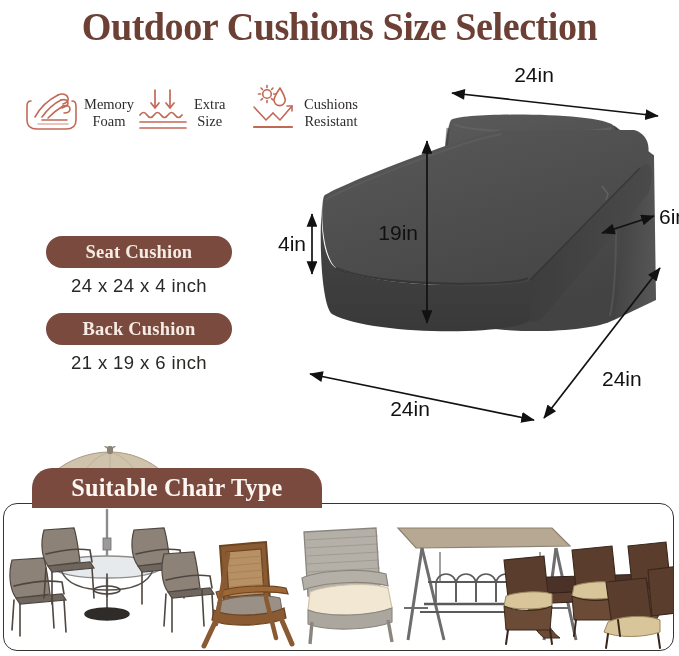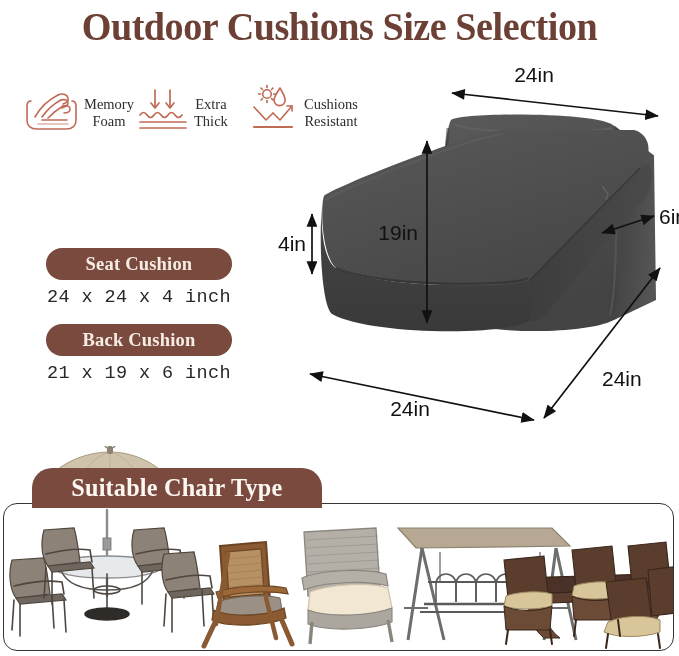--- a/index.html
+++ b/index.html
@@ -60,42 +60,42 @@
     font-family: "Liberation Serif", serif;
     font-size: 14.5px;
     line-height: 17px;
     color: #2f2c2b;
     white-space: pre-line;
   }
 
   
   .badges {
     position: absolute;
-    top: 248px;
+    top: 236px;
     left: 30px;
     width: 218px;
   }
   .badge {
     background: #7a4a3e;
     border-radius: 18px;
     height: 32px;
     width: 186px;
     margin: 0 auto;
     display: flex;
     align-items: center;
     justify-content: center;
     color: #f6ece4;
     font-family: "Liberation Serif", serif;
     font-weight: bold;
     font-size: 18.5px;
     letter-spacing: 0.2px;
   }
   .badge-spec {
     text-align: center;
-    font-family: Liberation Mono, monospace;
+    font-family: Liberation Sans, sans-serif;
     font-size: 18.5px;
     color: #2a2725;
     margin: 7px 0 16px 0;
     letter-spacing: 0.4px;
   }
 
   
   .diagram {
     position: absolute;
     top: 68px;
@@ -199,21 +199,21 @@
           <polyline points="19,19 23,24 27,19"></polyline>
           <line x1="38" y1="6" x2="38" y2="23"></line>
           <polyline points="34,19 38,24 42,19"></polyline>
           <path d="M8 31 q3.5 -5 7 0 q3.5 5 7 0 q3.5 -5 7 0 q3.5 5 7 0 q3.5 -5 7 0 q3.5 5 7 0"></path>
           <line x1="8" y1="38" x2="54" y2="38"></line>
           <line x1="8" y1="44" x2="54" y2="44"></line>
         </g>
       </svg>
     </span>
     <span class="feature-label">Extra
-Thick</span>
+Size</span>
   </div>
 
   <div class="feature">
     <span class="feature-icon">
       <svg viewBox="0 0 62 52" width="62" height="52">
         <g stroke="#c06a55" stroke-width="1.6" fill="none" stroke-linecap="round" stroke-linejoin="round">
           <circle cx="25" cy="10" r="4.3"></circle>
           <line x1="25" y1="1.5" x2="25" y2="3.6"></line>
           <line x1="25" y1="16.6" x2="25" y2="18.6"></line>
           <line x1="16.5" y1="10" x2="18.6" y2="10"></line>

